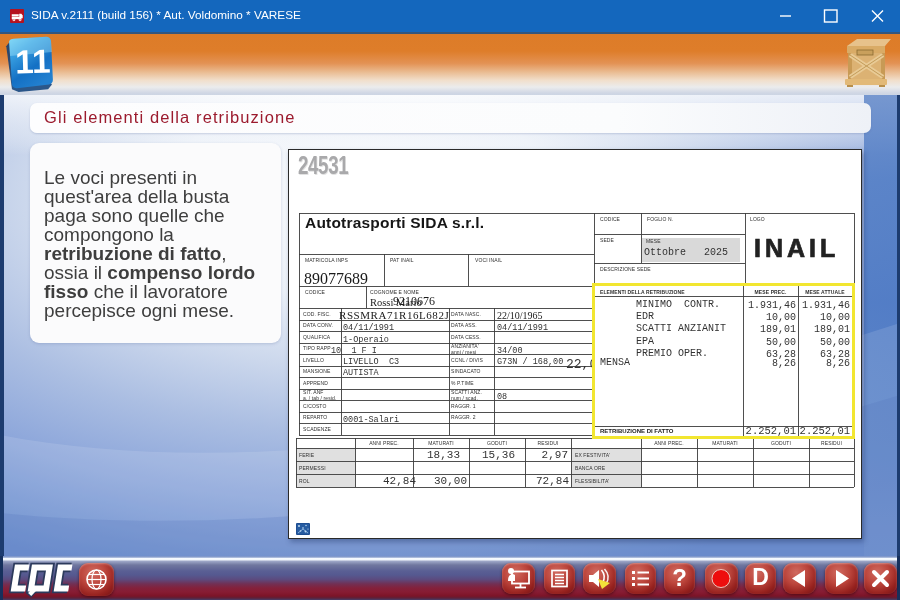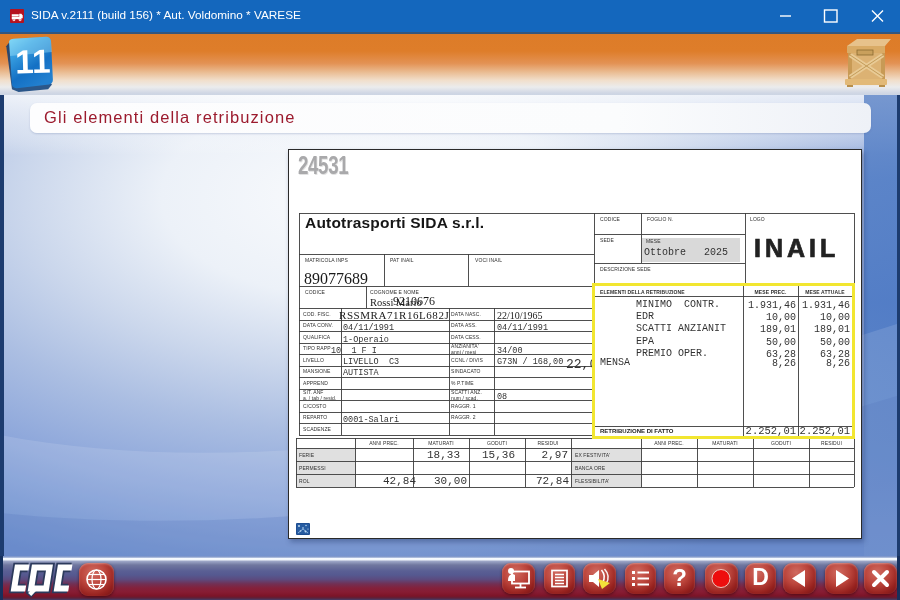--- a/index.html
+++ b/index.html
@@ -135,20 +135,23 @@
       <rect x="0" y="0" width="900" height="60" fill="url(#topband)"></rect>
       <rect x="864" y="0" width="36" height="461" fill="url(#rightdeep)"></rect>
       <path d="M0,340 C220,382 520,352 900,228 L900,461 L0,461 Z" fill="rgba(255,255,255,0.12)"></path>
       <path d="M0,418 C260,444 560,405 900,300 L900,461 L0,461 Z" fill="rgba(82,115,185,0.22)"></path>
       <rect x="0" y="0" width="4" height="461" fill="#1d3c6f"></rect>
       <rect x="897" y="0" width="3" height="461" fill="#1d3c6f"></rect>
     </svg>
     <div id="elembar" class="abs">
         <span>Gli elementi della retribuzione</span>
       </div>
+    <div id="textpanel" class="abs">
+      <div class="tx">Le voci presenti in<br>quest'area della busta<br>paga sono quelle che<br>compongono la<br><b>retribuzione di fatto</b>,<br>ossia il <b>compenso lordo</b><br><b>fisso</b> che il lavoratore<br>percepisce ogni mese.</div>
+    </div>
     <div id="payslip" class="abs">
       <div class="ps" style="left:9px;top:0px;font-size:26px;font-weight:bold;color:#a9a9ab;letter-spacing:-0.5px;text-shadow:1px 1px 0 #e2e2e2;transform:scaleX(0.72);transform-origin:left top;">24531</div>
       <svg class="abs" style="left:0;top:0" width="574" height="390">
         <g stroke="#3c3c3c" stroke-width="0.9" shape-rendering="crispEdges">
           <line x1="10" y1="63" x2="565" y2="63"></line>
           <line x1="10" y1="104" x2="305" y2="104"></line>
           <line x1="305" y1="84" x2="456" y2="84"></line>
           <line x1="305" y1="113" x2="456" y2="113"></line>
           <line x1="10" y1="136" x2="565" y2="136"></line>
           <line x1="10" y1="158" x2="305" y2="158"></line>

